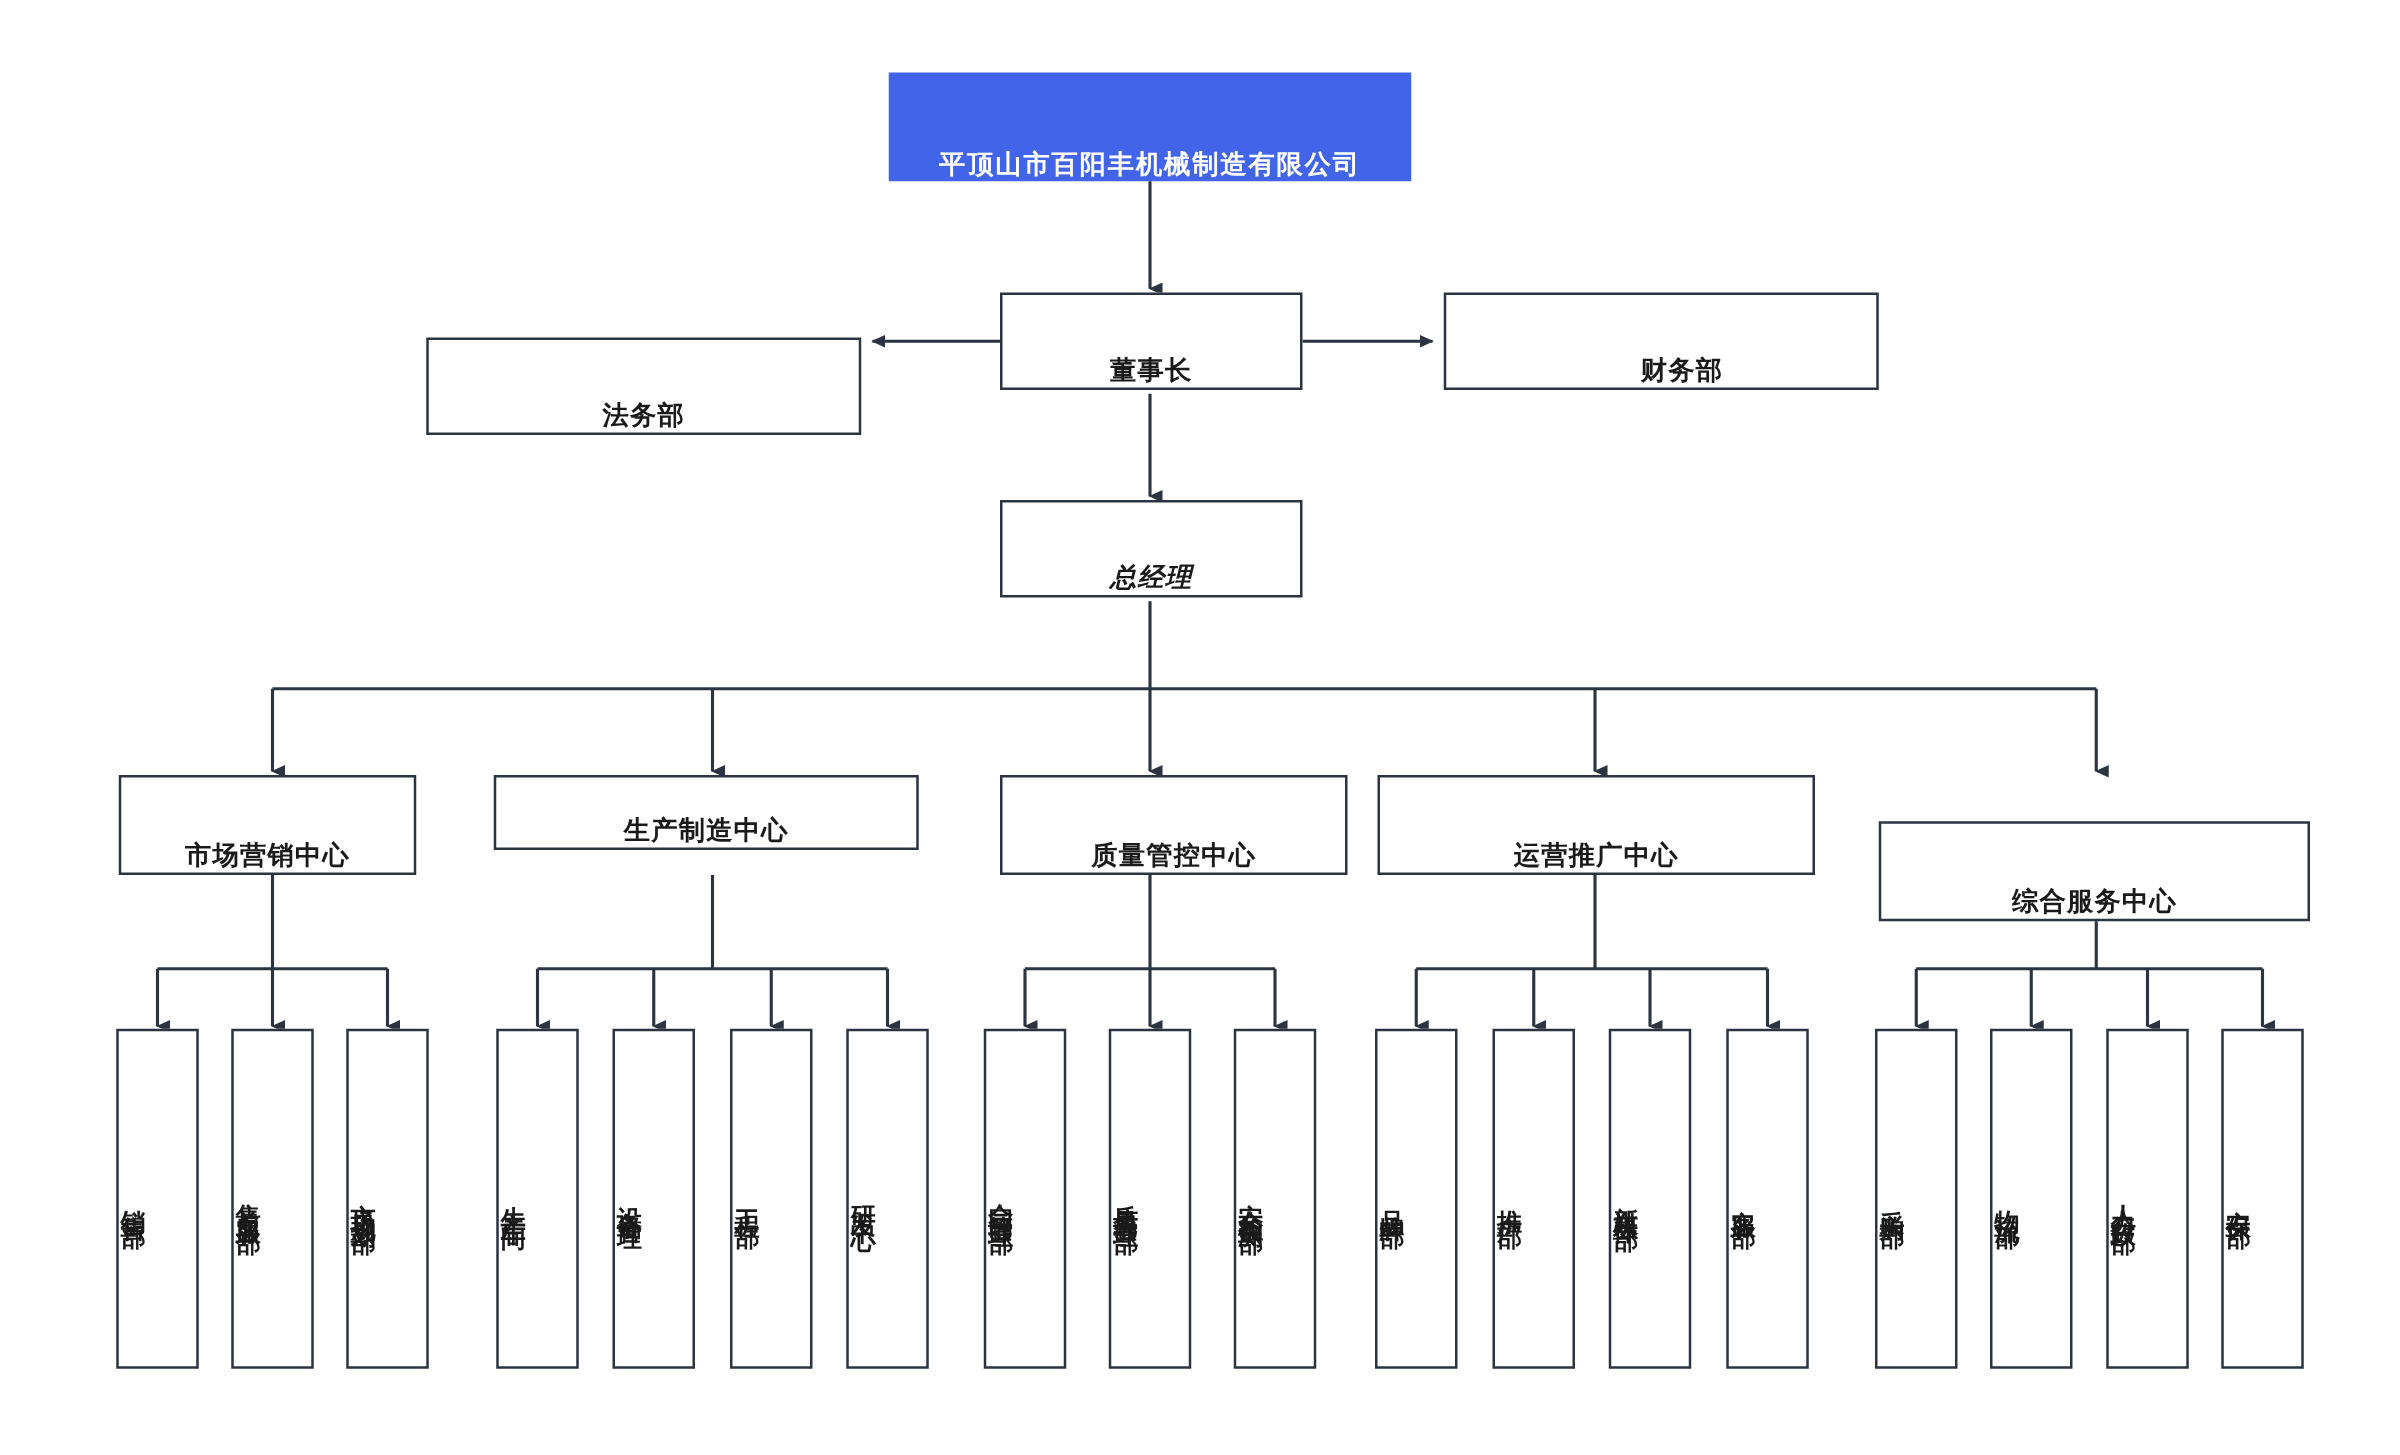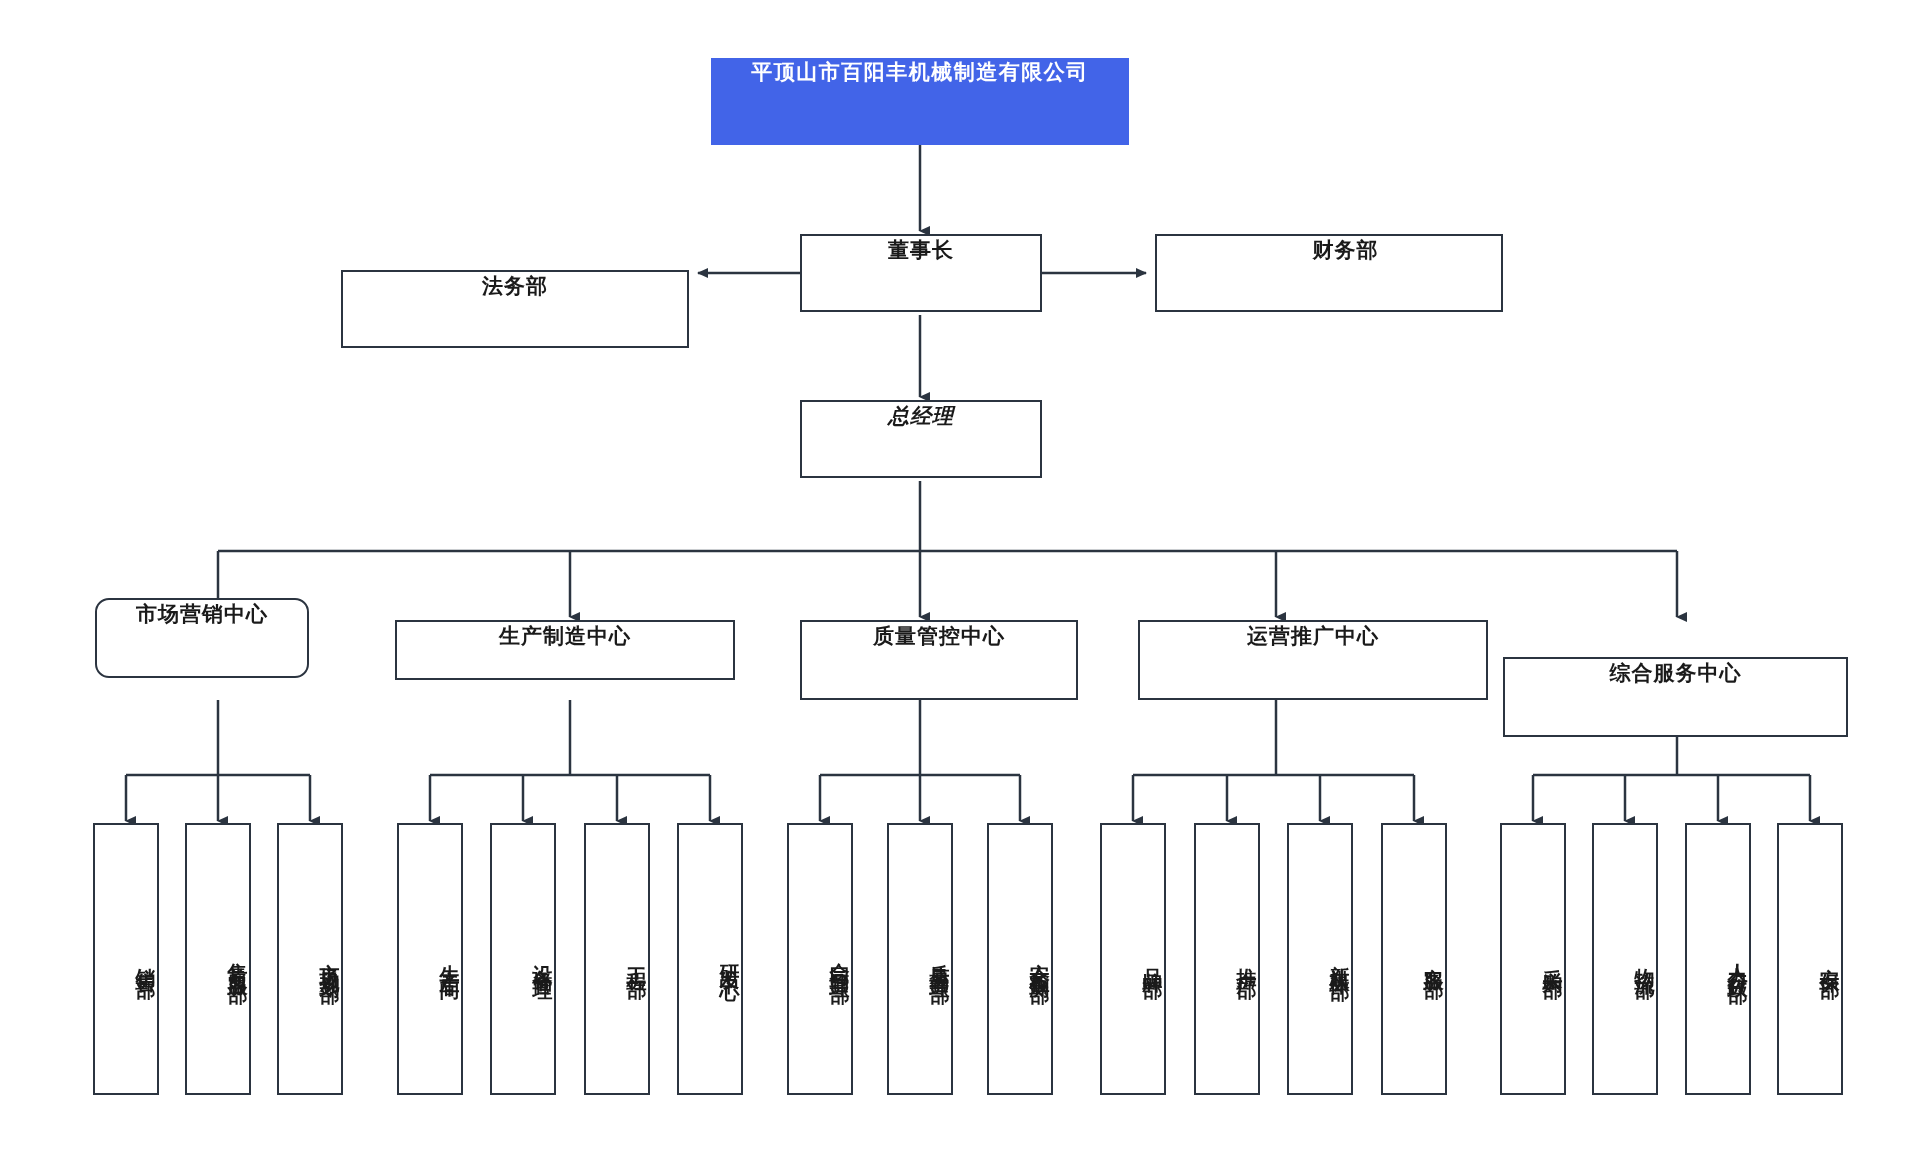--- a/index.html
+++ b/index.html
@@ -22,21 +22,21 @@
     left: 0;
     top: 0;
     width: 1920px;
     height: 1164px;
     pointer-events: none;
   }
   .node {
     position: absolute;
     box-sizing: border-box;
     display: flex;
-    align-items: flex-start;
+    align-items: flex-end;
     justify-content: center;
     text-align: center;
     background: #ffffff;
     border: 2px solid #2b3440;
     color: #1a1a1a;
     font-weight: bold;
     letter-spacing: 1px;
   }
   .node.root {
     background: #4264e8;
@@ -151,30 +151,30 @@
   </div>
 
   <div class="node lvl2" style="left:1155px; top:234px; width:348px; height:78px;padding-left:33px;">
     <span class="lbl">财务部</span>
   </div>
 
   <div class="node lvl3" style="left:800px; top:400px; width:242px; height:78px;">
     <span class="lbl">总经理</span>
   </div>
 
-  <div class="node center" style="left:95px; top:598px; width:214px; height:80px;border-radius:14px;">
+  <div class="node center" style="left:95px; top:620px; width:238px; height:80px;">
     <span class="lbl">市场营销中心</span>
   </div>
   <div class="node center" style="left:395px; top:620px; width:340px; height:60px;">
     <span class="lbl">生产制造中心</span>
   </div>
   <div class="node center" style="left:800px; top:620px; width:278px; height:80px;">
     <span class="lbl">质量管控中心</span>
   </div>
-  <div class="node center" style="left:1102px; top:620px; width:350px; height:80px;margin-left:36px;">
+  <div class="node center" style="left:1102px; top:620px; width:350px; height:80px;">
     <span class="lbl">运营推广中心</span>
   </div>
   <div class="node center" style="left:1503px; top:657px; width:345px; height:80px;">
     <span class="lbl">综合服务中心</span>
   </div>
 
   <div class="node leaf" style="left:93px; top:823px; width:66px; height:272px;">
     <span class="lbl">销售部</span>
   </div>
   <div class="node leaf" style="left:185px; top:823px; width:66px; height:272px;">

